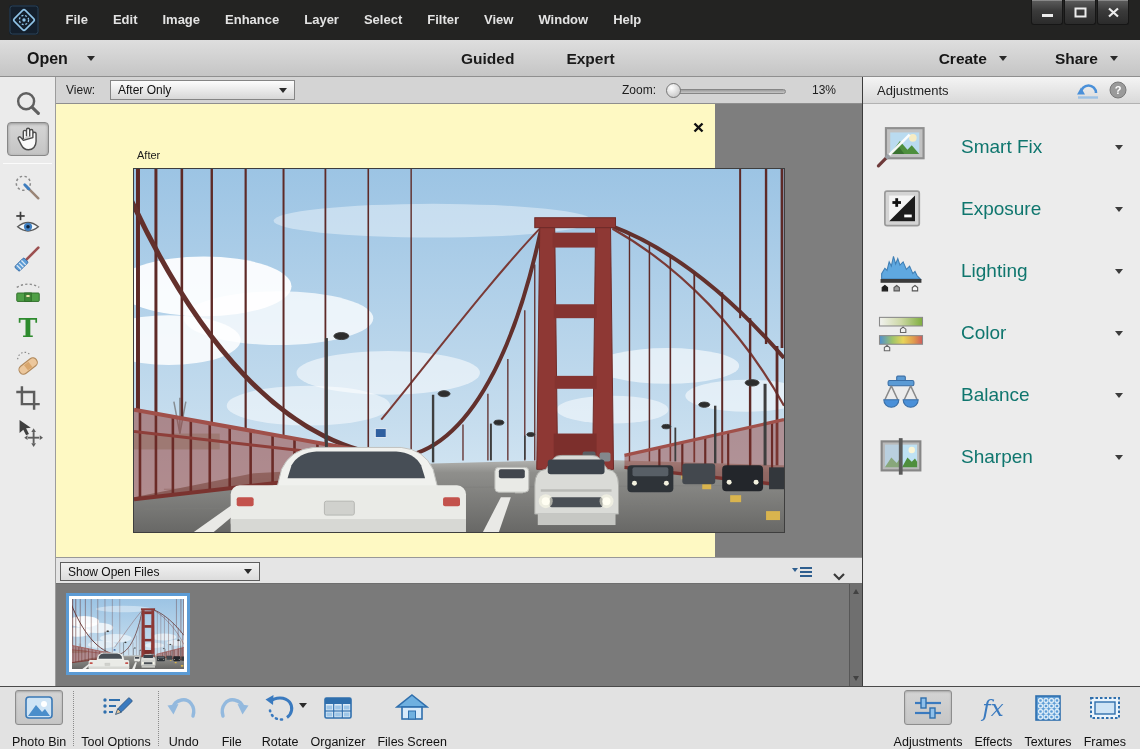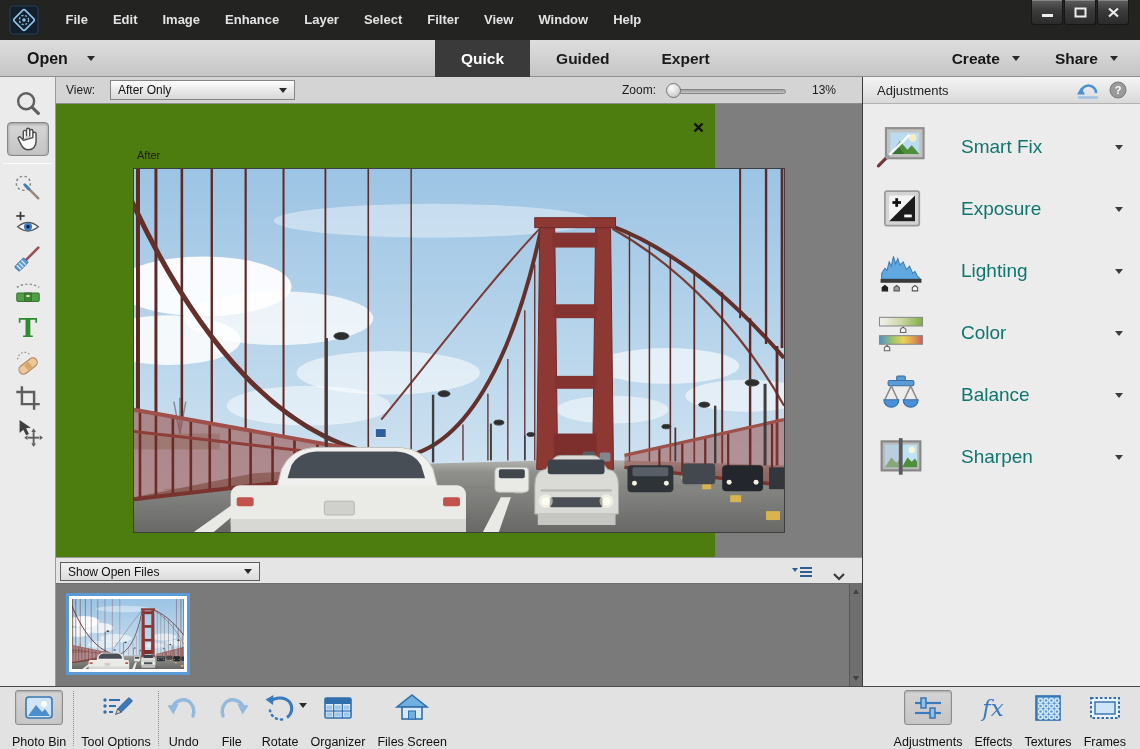--- a/index.html
+++ b/index.html
@@ -14,40 +14,40 @@
   .logo { width:30px; height:30px; margin:0 14px 0 9px; }
   .menu-item { color:#e3e3e3; font-size:13px; padding:0 12.5px; line-height:40px; cursor:default; }
   .win-controls { position:absolute; top:0; right:11px; display:flex; gap:1px; }
   .win-btn { width:32px; height:25px; background:linear-gradient(#5d5d5d,#3a3a3a 45%,#2b2b2b); border:1px solid #161616; border-top:none; border-radius:0 0 3px 3px; display:flex; align-items:center; justify-content:center; box-shadow:inset 0 1px 0 rgba(255,255,255,.28); }
   
   .tabbar { position:absolute; top:40px; left:0; right:0; height:37px; background:linear-gradient(#dedede,#c5c5c5); border-bottom:1px solid #8f8f8f; }
   .open-btn { position:absolute; left:27px; top:0; height:37px; display:flex; align-items:center; gap:19px; font-weight:bold; font-size:16px; color:#161616; }
   .tabs { position:absolute; left:435px; top:0; height:37px; display:flex; }
   .tab { padding:0 26px; line-height:37px; font-weight:bold; font-size:15.5px; color:#1a1a1a; }
   .tab.active { background:#3a3a3a; color:#fff; }
-  .right-actions { position:absolute; right:22px; top:0; height:37px; display:flex; align-items:center; gap:35px; }
+  .right-actions { position:absolute; right:22px; top:0; height:37px; display:flex; align-items:center; gap:48px; }
   .action-dd { display:flex; align-items:center; gap:12px; font-weight:bold; font-size:15.5px; color:#161616; }
   .caret { display:inline-block; width:0; height:0; border-left:4px solid transparent; border-right:4px solid transparent; border-top:5px solid #2a2a2a; }
   .caret.adj { border-left-width:4.5px; border-right-width:4.5px; border-top-width:5.5px; border-top-color:#3c3c3c; }
   
   .toolbox { position:absolute; left:0; top:77px; width:56px; bottom:63px; background:#ebebeb; border-right:1px solid #9c9c9c; }
   .tool { width:42px; height:34px; margin:1px auto; display:flex; align-items:center; justify-content:center; border:1px solid transparent; }
   .tool:first-child { margin-top:10px; }
   .tool.selected { background:linear-gradient(#d6d6d6,#c4c4c4); border:1px solid #878787; border-radius:4px; box-shadow:inset 0 1px 3px rgba(0,0,0,.3); }
   .tool-divider { height:1px; background:#b8b8b8; border-bottom:1px solid #fbfbfb; margin:7px 3px; }
   
   .optionsbar { position:absolute; left:56px; top:77px; width:942px; height:27px; background:#d4d4d4; border-bottom:1px solid #8e8e8e; }
   .opt-label { position:absolute; top:6px; font-size:12px; color:#1d1d1d; }
   .select { position:absolute; display:flex; align-items:center; font-size:12px; color:#111; background:linear-gradient(#fdfdfd,#d7d7d7); border:1px solid #858585; padding:0 7px;gap:8px; }
   .view-select { left:54px; top:3px; width:185px; height:20px; }
   .select .caret { margin-left:auto; }
   .slider-track { position:absolute; left:616px; top:12px; width:114px; height:5px; background:linear-gradient(#9b9b9b,#c6c6c6); border:1px solid #868686; border-radius:3px; }
   .slider-thumb { position:absolute; left:610px; top:6px; width:15px; height:15px; border-radius:50%; background:radial-gradient(circle at 35% 30%,#ffffff,#cfcfcf 70%,#b5b5b5); border:1px solid #767676; }
   
-  .canvas { position:absolute; left:56px; top:104px; width:659px; height:453px; background:#4d7c0f; }
+  .canvas { position:absolute; left:56px; top:104px; width:659px; height:453px; background:#fef9c3; }
   .canvas-close { position:absolute; right:10px; top:16px; width:14px; height:14px; display:flex; align-items:center; justify-content:center; }
   .after-label { position:absolute; left:81px; top:45px; font-size:11px; color:#1b1b1b; }
   .photo-frame { position:absolute; left:77px; top:64px; width:652px; height:365px; border:1px solid #3e3e3e; background:#9cc4e4; }
   .photo-frame svg { display:block; width:650px; height:363px; }
   
   .openfiles-bar { position:absolute; left:56px; top:557px; width:806px; height:27px; background:#e5e5e5; border-top:1px solid #989898; border-bottom:1px solid #6e6e6e;text-align:center; }
   .bin-select { left:4px; top:4px; width:200px; height:19px; background:linear-gradient(#f2f2f2,#dcdcdc); border:1px solid #5e5e5e; }
   .of-menu-icon { position:absolute; right:48px; top:7px; }
   .of-chevron { position:absolute; right:16px; top:9px; }
   
@@ -319,21 +319,20 @@
     </div>
   </div>
 </div>
 
 <div class="tabbar">
   <div class="open-btn">
     <span>Open</span>
     <span class="caret"></span>
   </div>
   <div class="tabs">
-    <div class="tab active">Quick</div>
     <div class="tab">Guided</div>
     <div class="tab">Expert</div>
   </div>
   <div class="right-actions">
     <div class="action-dd">
       <span>Create</span>
       <span class="caret"></span>
     </div>
     <div class="action-dd">
       <span>Share</span>

